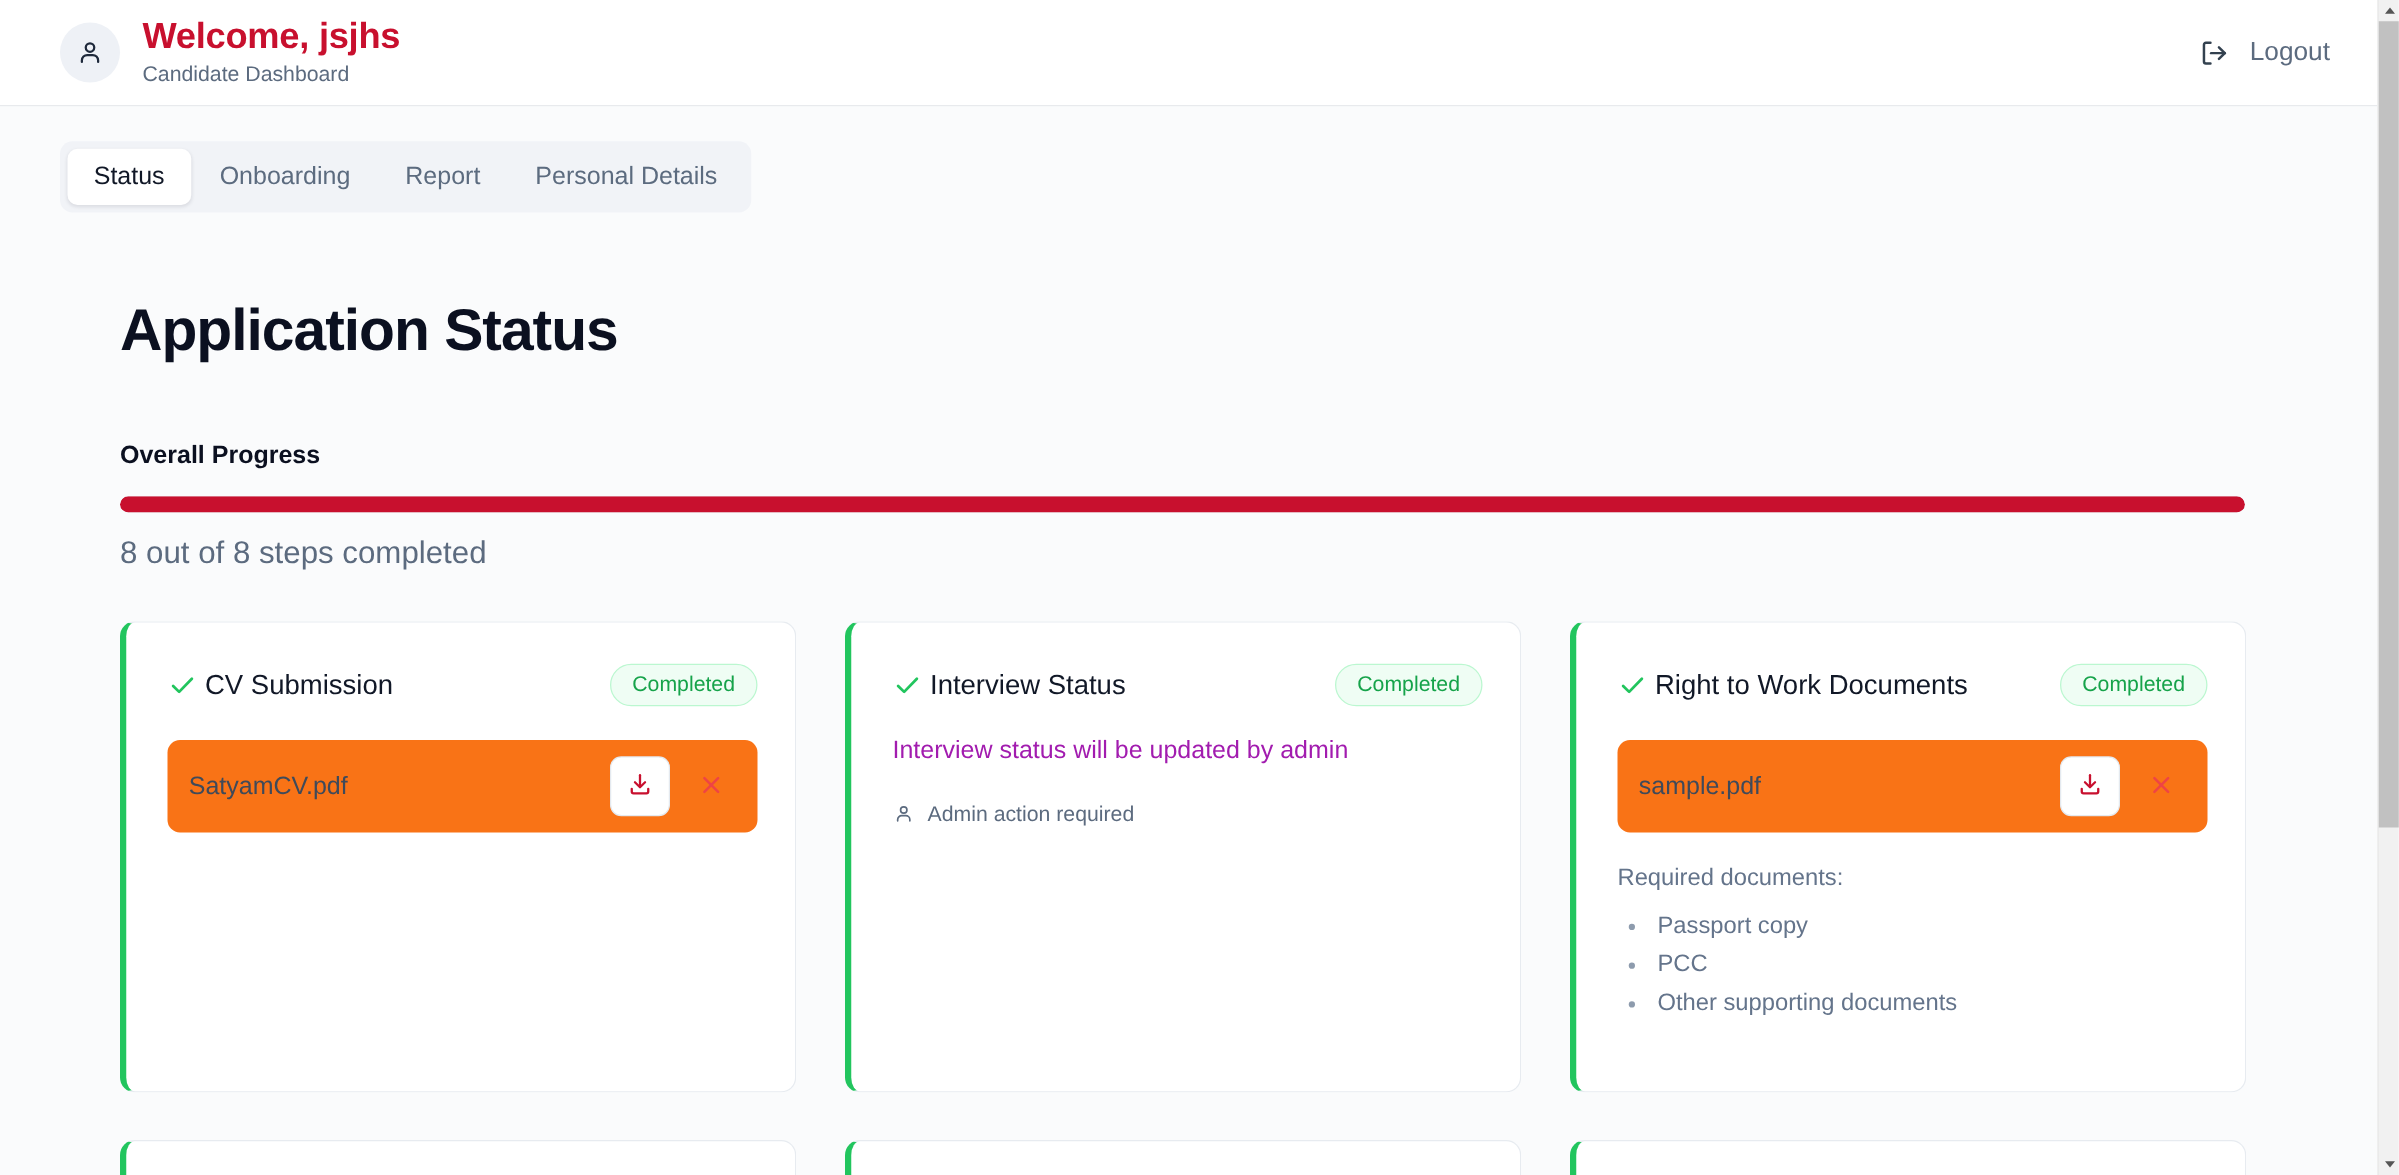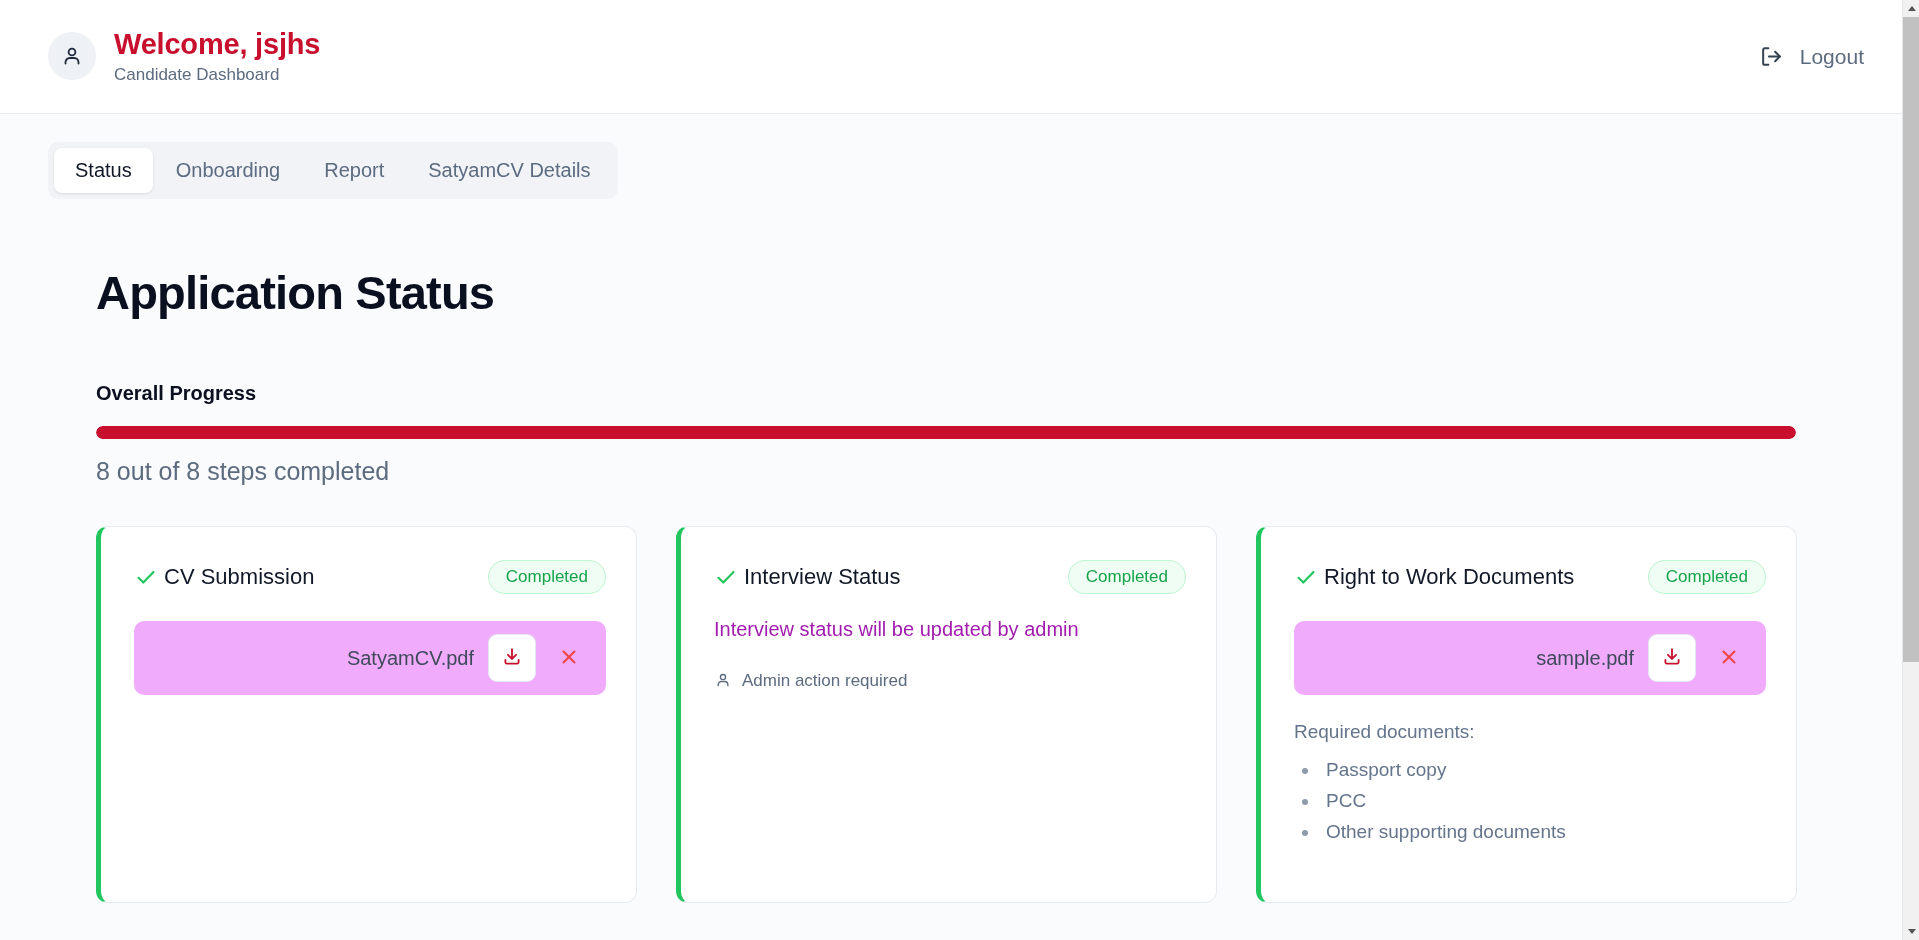--- a/index.html
+++ b/index.html
@@ -52,21 +52,21 @@
   #scrollbar .sb-thumb {
     position: absolute;
     top: 17px; left: 0;
     width: 17px;
     height: 645px;
     background: #c1c1c1;
   }
 
   
   .header {
-    height: 114px;
+    height: 85px;
     background: #ffffff;
     border-bottom: 1px solid #e8eaed;
     display: flex;
     align-items: center;
     padding: 0 34px 0 48px;
   }
   .header-left {
     display: flex;
     align-items: center;
     gap: 18px;
@@ -220,27 +220,26 @@
     display: flex;
     align-items: flex-start;
     gap: 10px;
     font-size: 17px;
     color: #5c6b7f;
   }
   .card-meta-icon { display: flex; align-items: center; color: #5c6b7f; }
 
   .file-row {
     margin-top: 27px;
-    background: #f0abfc;
+    background: #f97316;
     border-radius: 10px;
     padding: 13px 18px 13px 17px;
     display: flex;
     align-items: center;
     gap: 14px;
-    text-align: right;
   }
   .file-name {
     flex: 1 1 auto;
     font-size: 20px;
     color: #3f4a5a;
     overflow: hidden;
     text-overflow: ellipsis;
     white-space: nowrap;
   }
   .icon-btn {
@@ -320,21 +319,21 @@
       </span>
       <span>Logout</span>
     </button>
   </div>
 
   <div class="tabbar-wrap">
     <div class="tabbar">
       <button class="tab active">Status</button>
       <button class="tab">Onboarding</button>
       <button class="tab">Report</button>
-      <button class="tab">SatyamCV Details</button>
+      <button class="tab">Personal Details</button>
     </div>
   </div>
 
   <div class="content">
 
     <h1 class="page-title">Application Status</h1>
 
     <h2 class="section-title">Overall Progress</h2>
 
     <div class="progress-track" style="background: rgb(231, 235, 240);">

